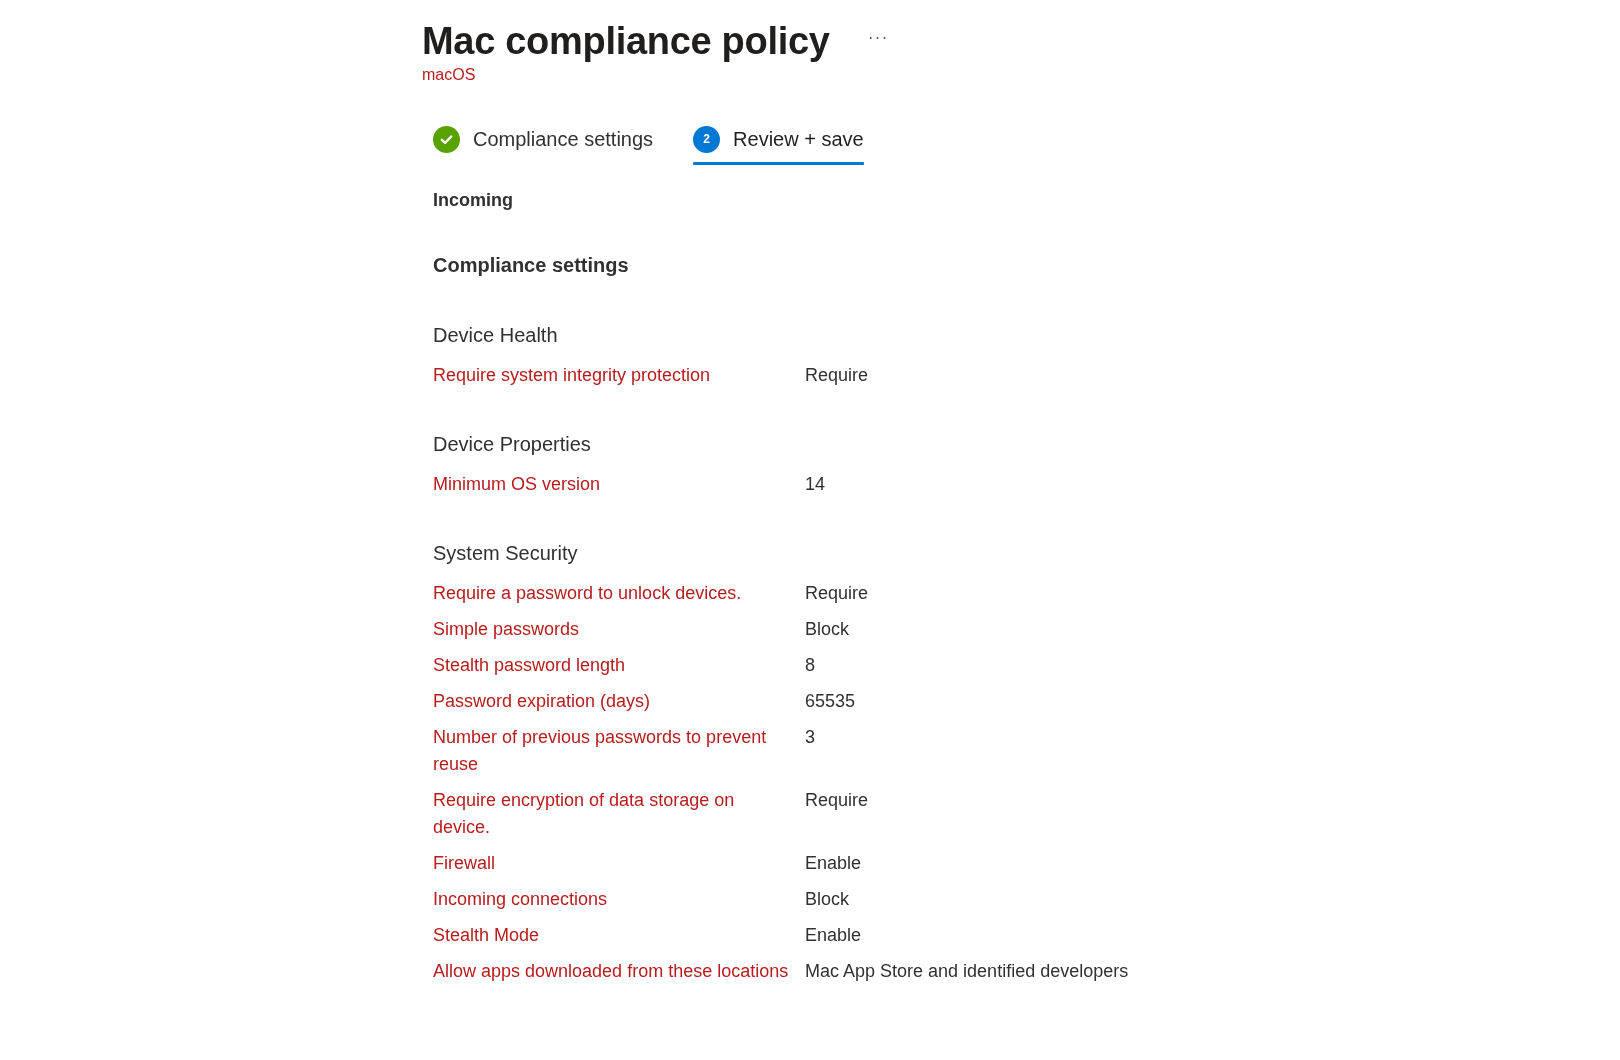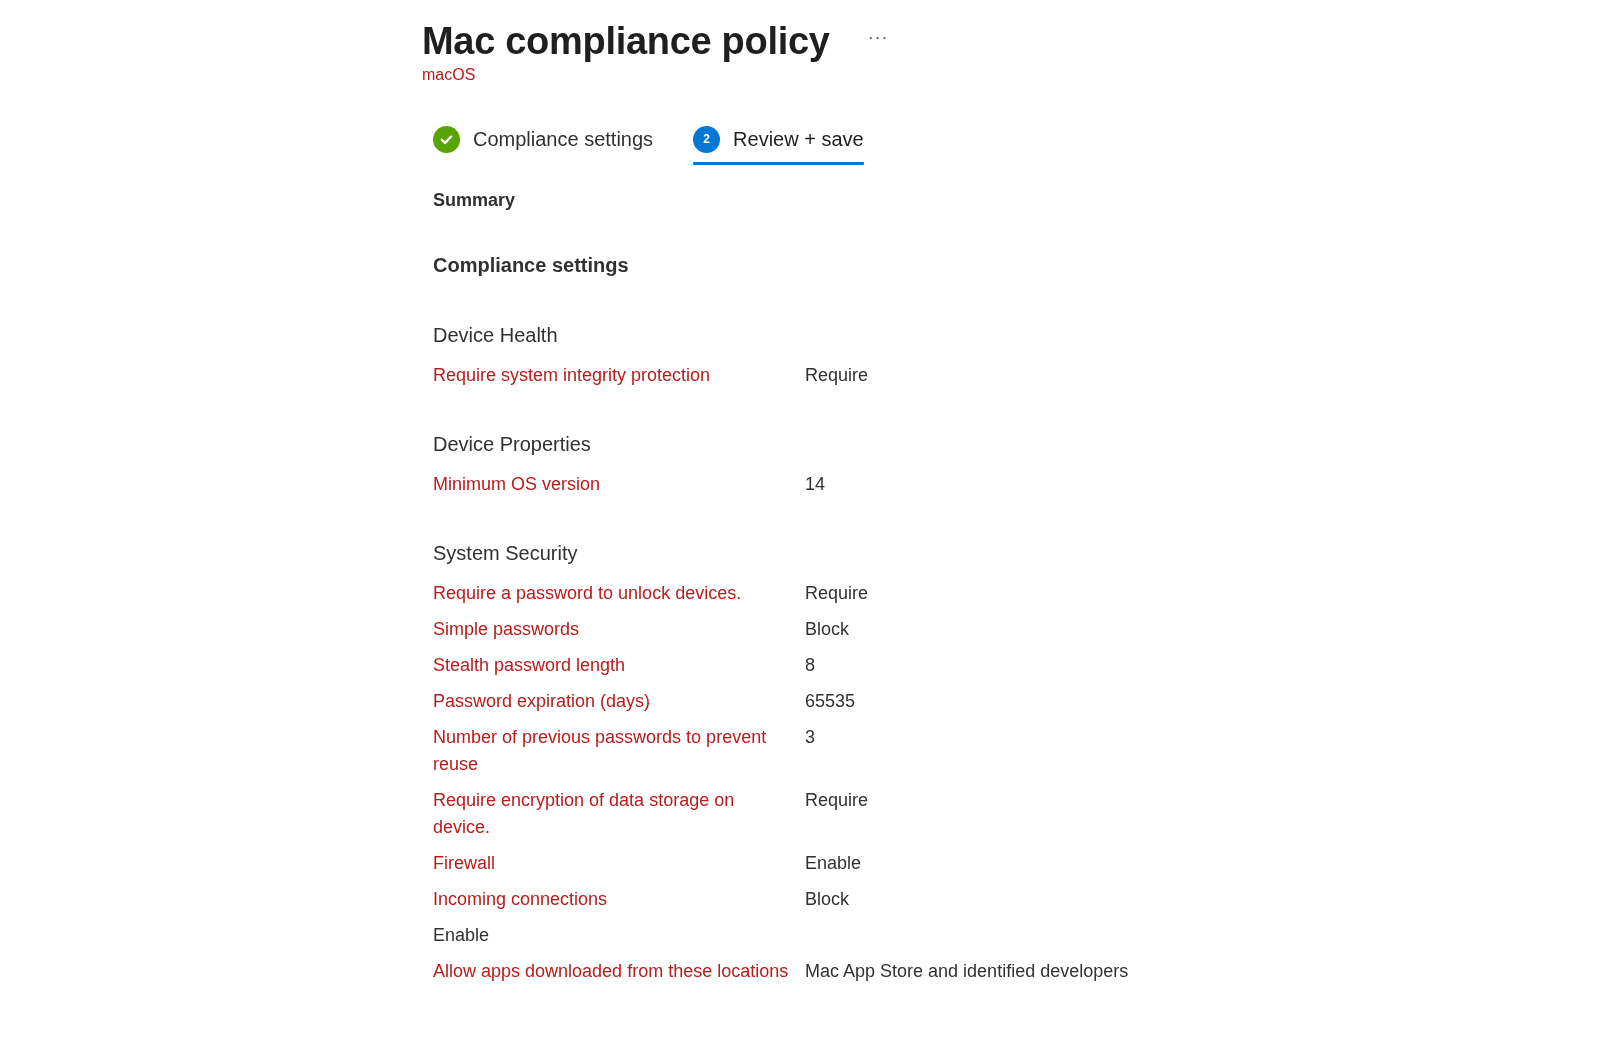--- a/index.html
+++ b/index.html
@@ -53,21 +53,21 @@
     </span>
     <span class="label">Compliance settings</span>
   </div>
   <div class="step active">
     <span class="icon current">2</span>
     <span class="label">Review + save</span>
   </div>
 </div>
 
 <div class="content">
-  <div class="summary-heading">Summary</div>
+  <div class="summary-heading">Incoming</div>
   <div class="section-heading">Compliance settings</div>
 
   <div class="group">
     <div class="group-title">Device Health</div>
     <div class="row">
       <div class="k">Require system integrity protection</div>
       <div class="v">Require</div>
     </div>
   </div>
 
@@ -107,20 +107,21 @@
     </div>
     <div class="row">
       <div class="k">Firewall</div>
       <div class="v">Enable</div>
     </div>
     <div class="row">
       <div class="k">Incoming connections</div>
       <div class="v">Block</div>
     </div>
     <div class="row">
+      <div class="k">Stealth Mode</div>
       <div class="v">Enable</div>
     </div>
     <div class="row">
       <div class="k">Allow apps downloaded from these locations</div>
       <div class="v">Mac App Store and identified developers</div>
     </div>
   </div>
 </div>
 
 </body></html>

